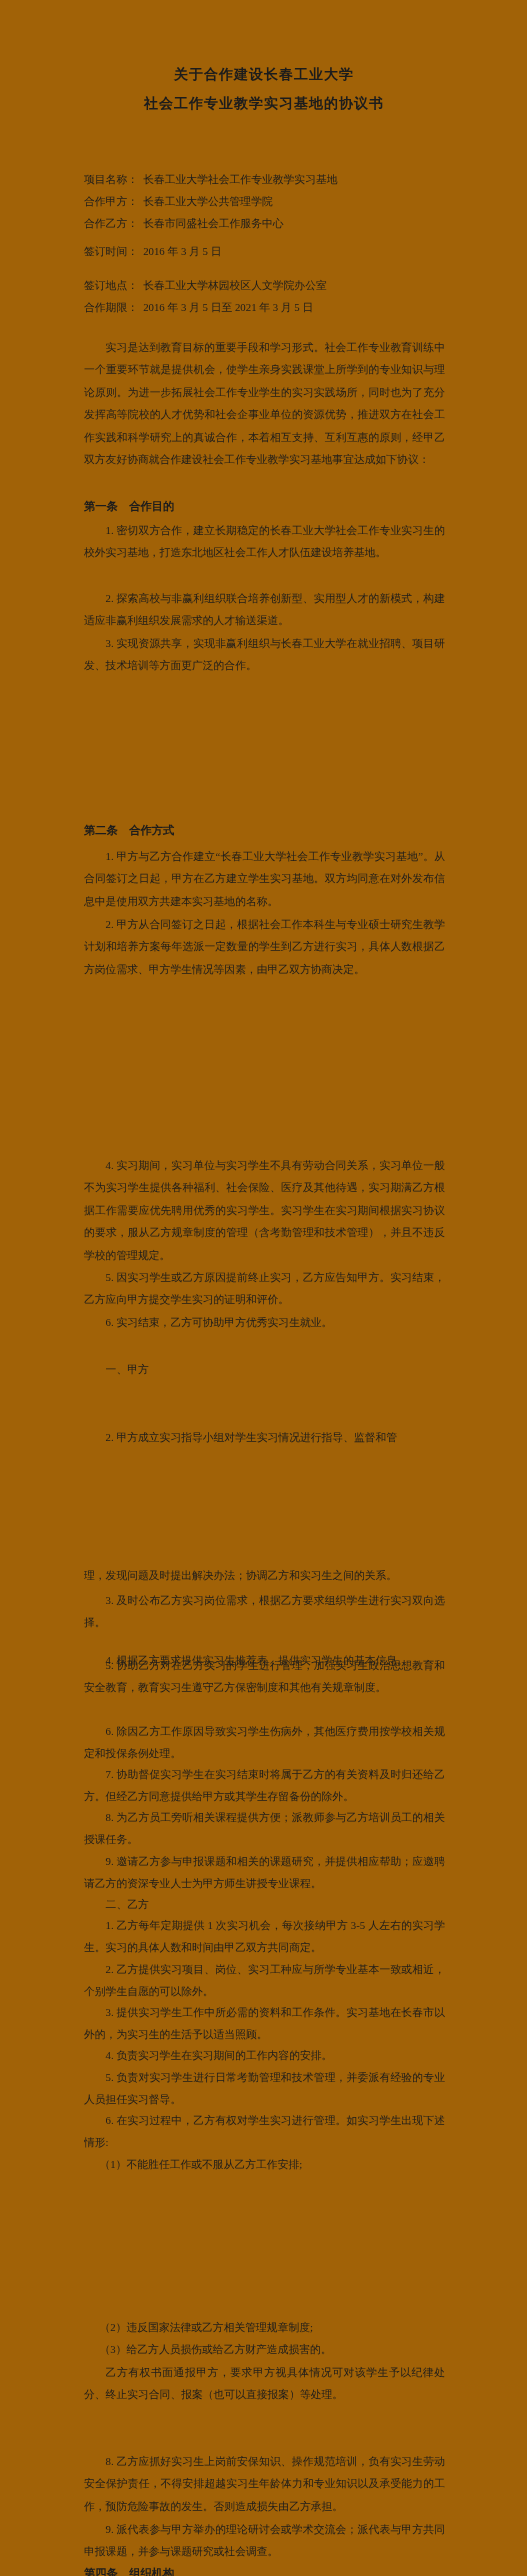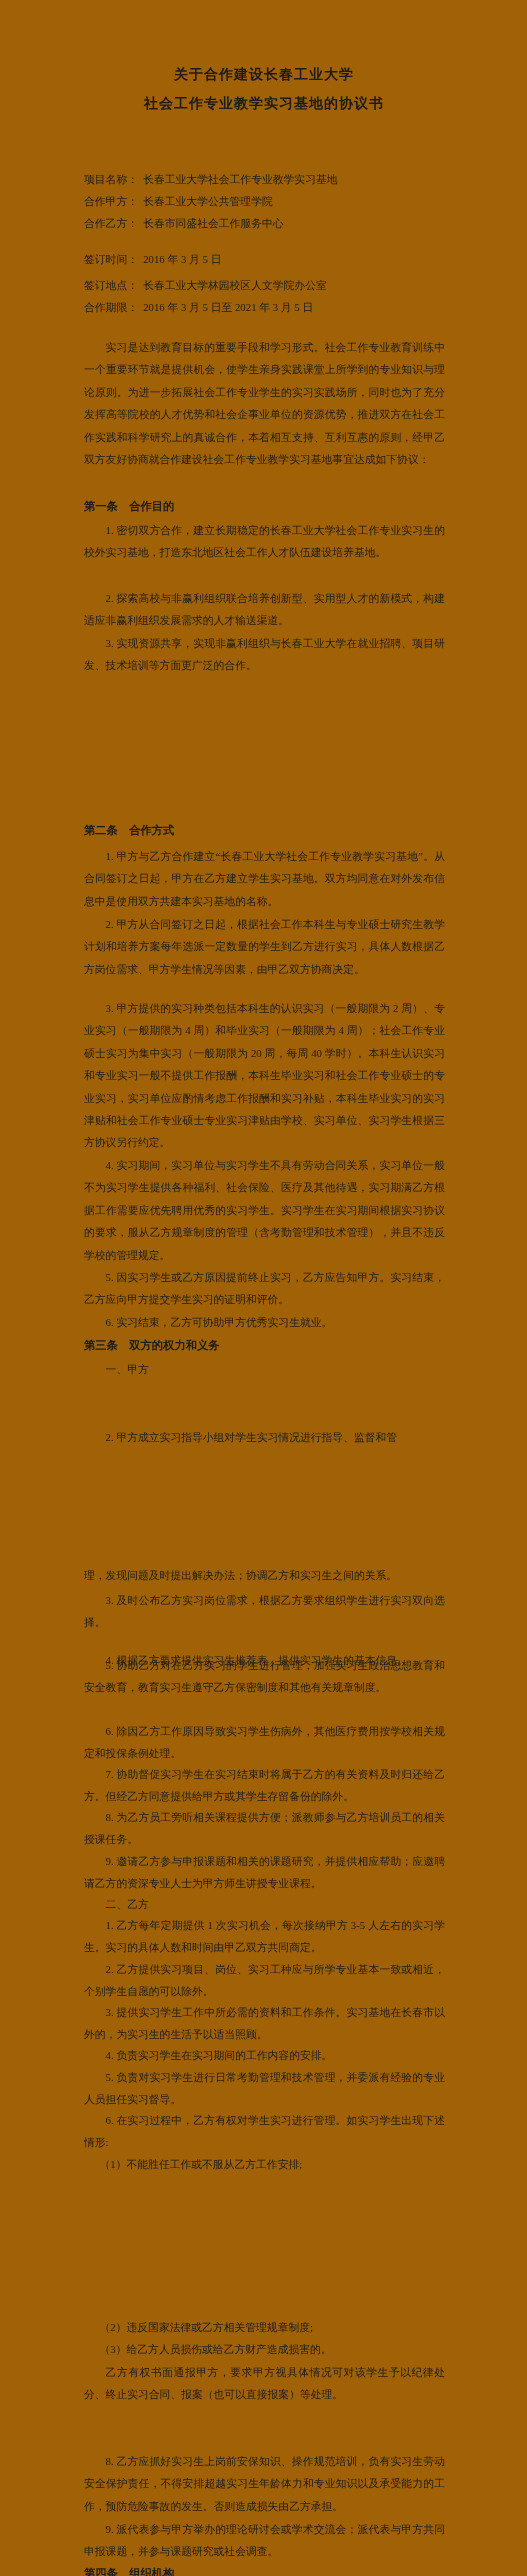--- a/index.html
+++ b/index.html
@@ -26,46 +26,44 @@
 
     <div class="meta" style="top:168px">
       <span>项目名称：</span><span class="v">长春工业大学社会工作专业教学实习基地</span>
     </div>
     <div class="meta" style="top:190px">
       <span>合作甲方：</span><span class="v">长春工业大学公共管理学院</span>
     </div>
     <div class="meta" style="top:212px">
       <span>合作乙方：</span><span class="v">长春市同盛社会工作服务中心</span>
     </div>
-    <div class="meta" style="top:248px">
+    <div class="meta" style="top:240px">
       <span>签订时间：</span><span class="v">2016 年 3 月 5 日</span>
     </div>
     <div class="meta" style="top:274px">
       <span>签订地点：</span><span class="v">长春工业大学林园校区人文学院办公室</span>
     </div>
     <div class="meta" style="top:296px">
       <span>合作期限：</span><span class="v">2016 年 3 月 5 日至 2021 年 3 月 5 日</span>
     </div>
 
     <div class="blk indent" style="top:336px;height:157px">实习是达到教育目标的重要手段和学习形式。社会工作专业教育训练中一个重要环节就是提供机会，使学生亲身实践课堂上所学到的专业知识与理论原则。为进一步拓展社会工作专业学生的实习实践场所，同时也为了充分发挥高等院校的人才优势和社会企事业单位的资源优势，推进双方在社会工作实践和科学研究上的真诚合作，本着相互支持、互利互惠的原则，经甲乙双方友好协商就合作建设社会工作专业教学实习基地事宜达成如下协议：</div>
     <div class="blk h" style="top:495px;height:23px">第一条　合作目的</div>
     <div class="blk indent" style="top:519px;height:67px">1. 密切双方合作，建立长期稳定的长春工业大学社会工作专业实习生的校外实习基地，打造东北地区社会工作人才队伍建设培养基地。</div>
     <div class="blk indent" style="top:587px;height:45px">2. 探索高校与非赢利组织联合培养创新型、实用型人才的新模式，构建适应非赢利组织发展需求的人才输送渠道。</div>
     <div class="blk indent" style="top:632px;height:45px">3. 实现资源共享，实现非赢利组织与长春工业大学在就业招聘、项目研发、技术培训等方面更广泛的合作。</div>
   </div>
 
   <div class="page" style="top:747px">
     <div class="blk h" style="top:72px;height:23px">第二条　合作方式</div>
     <div class="blk indent" style="top:98px;height:67px">1. 甲方与乙方合作建立“长春工业大学社会工作专业教学实习基地”。从合同签订之日起，甲方在乙方建立学生实习基地。双方均同意在对外发布信息中是使用双方共建本实习基地的名称。</div>
     <div class="blk indent" style="top:166px;height:90px">2. 甲方从合同签订之日起，根据社会工作本科生与专业硕士研究生教学计划和培养方案每年选派一定数量的学生到乙方进行实习，具体人数根据乙方岗位需求、甲方学生情况等因素，由甲乙双方协商决定。</div>
-    <div class="blk indent" style="top:250px;height:157px">3. 甲方提供的实习种类包括本科生的认识实习（一般期限为 2 周）、专业实习（一般期限为 4 周）和毕业实习（一般期限为 4 周）；社会工作专业硕士实习为集中实习（一般期限为 20 周，每周 40 学时）。本科生认识实习和专业实习一般不提供工作报酬，本科生毕业实习和社会工作专业硕士的专业实习，实习单位应酌情考虑工作报酬和实习补贴，本科生毕业实习的实习津贴和社会工作专业硕士专业实习津贴由学校、实习单位、实习学生根据三方协议另行约定。</div>
     <div class="blk indent" style="top:407px;height:112px">4. 实习期间，实习单位与实习学生不具有劳动合同关系，实习单位一般不为实习学生提供各种福利、社会保险、医疗及其他待遇，实习期满乙方根据工作需要应优先聘用优秀的实习学生。实习学生在实习期间根据实习协议的要求，服从乙方规章制度的管理（含考勤管理和技术管理），并且不违反学校的管理规定。</div>
     <div class="blk indent" style="top:519px;height:45px">5. 因实习学生或乙方原因提前终止实习，乙方应告知甲方。实习结束，乙方应向甲方提交学生实习的证明和评价。</div>
     <div class="blk indent" style="top:564px;height:23px">6. 实习结束，乙方可协助甲方优秀实习生就业。</div>
-    <div class="blk h" style="top:587px;height:23px">第三条　双方的权力和义务</div>
     <div class="blk indent" style="top:611px;height:23px">一、甲方</div>
     <div class="blk indent" style="top:679px;height:23px">2. 甲方成立实习指导小组对学生实习情况进行指导、监督和管</div>
   </div>
 
   <div class="page" style="top:1493px">
     <div class="blk" style="top:71px;height:23px">理，发现问题及时提出解决办法；协调乙方和实习生之间的关系。</div>
     <div class="blk indent" style="top:96px;height:45px">3. 及时公布乙方实习岗位需求，根据乙方要求组织学生进行实习双向选择。</div>
     <div class="blk indent" style="top:156px;height:23px">4. 根据乙方要求提供实习生推荐表，提供实习学生的基本信息。</div>
     <div class="blk indent" style="top:161px;height:67px">5. 协助乙方对在乙方实习的学生进行管理，加强实习生政治思想教育和安全教育，教育实习生遵守乙方保密制度和其他有关规章制度。</div>
     <div class="blk indent" style="top:227px;height:45px">6. 除因乙方工作原因导致实习学生伤病外，其他医疗费用按学校相关规定和投保条例处理。</div>

